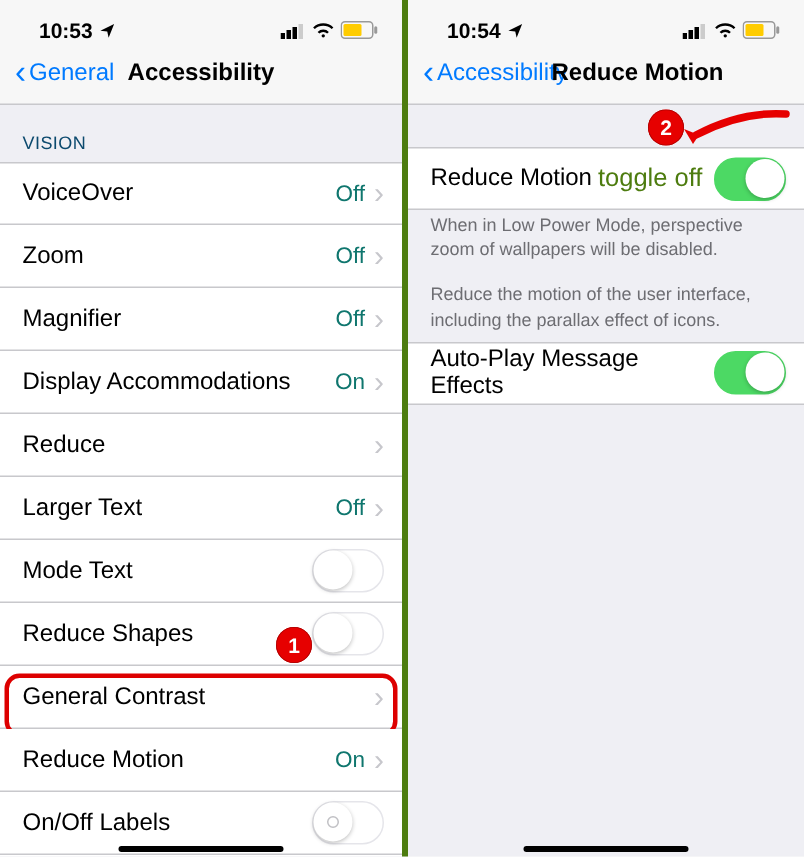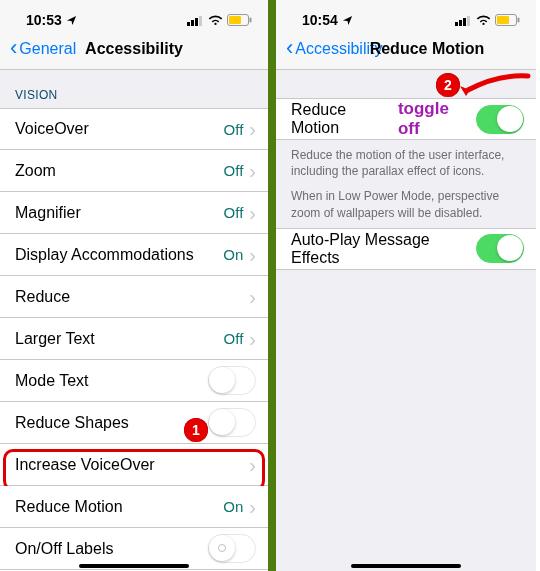--- a/index.html
+++ b/index.html
@@ -13,21 +13,21 @@
     }
     .phone {
       width: 268px;
       height: 571px;
       background: #efeff4;
       display: flex;
       flex-direction: column;
       position: relative;
       overflow: hidden;
     }
-    .phone + .phone { border-left: 8px solid #4d7c0f; }
+    .phone + .phone { border-left: 4px solid #4d7c0f; }
     .status-bar {
       height: 34px;
       display: flex;
       align-items: center;
       justify-content: space-between;
       padding: 6px 16px 0 26px;
       background: #f7f7f7;
       font-size: 14px;
       font-weight: 600;
     }
@@ -112,21 +112,21 @@
       background: #e60000; color: #fff; font-weight: 700; font-size: 14px;
       display: flex; align-items: center; justify-content: center;
       position: absolute; box-shadow: 0 0 0 0.5px #aa0000 inset;
       z-index: 20;
     }
     .home-indicator {
       position: absolute; bottom: 3px; left: 50%; transform: translateX(-50%);
       width: 110px; height: 4px; background: #000; border-radius: 3px;
     }
     .toggle-off-text {
-      color: #a21caf; font-weight: 700; font-size: 17px;
+      color: #4d7c0f; font-weight: 400; font-size: 17px;
       margin-left: 4px; margin-right: 4px;
     }
     .arrow-svg { position: absolute; z-index: 15; }
     .signal-bars svg, .wifi-svg svg, .battery-svg svg, .loc-svg svg { display:block; }
   </style>
 </head>
 <body>
 
 <div class="phone">
   <div class="status-bar">
@@ -206,21 +206,21 @@
           <div class="knob"></div>
         </div>
     </div>
     <div class="row">
       <span class="label">Reduce Shapes</span>
       <div class="toggle off">
           <div class="knob"></div>
         </div>
     </div>
     <div class="row">
-      <span class="label">Increase VoiceOver</span>
+      <span class="label">General Contrast</span>
       <span class="chev">›</span>
     </div>
     <div class="row" style="z-index:5;">
       <span class="label">Reduce Motion</span>
       <span class="value">On</span>
       <span class="chev">›</span>
     </div>
     <div class="row">
       <span class="label">On/Off Labels</span>
       <div class="toggle off labels">
@@ -281,22 +281,22 @@
   <div class="content">
     <div style="height:28px;"></div>
     <div class="row first-in-group">
       <span class="label" style="flex:0 1 auto;">Reduce Motion</span>
       <span class="toggle-off-text">toggle off</span>
       <div style="flex:1"></div>
       <div class="toggle on">
           <div class="knob"></div>
         </div>
     </div>
+    <div class="footer-text" style="padding-top:2px;">When in Low Power Mode, perspective zoom of wallpapers will be disabled.</div>
     <div class="footer-text">Reduce the motion of the user interface, including the parallax effect of icons.</div>
-    <div class="footer-text" style="padding-top:2px;">When in Low Power Mode, perspective zoom of wallpapers will be disabled.</div>
 
     <div class="row first-in-group">
       <span class="label">Auto-Play Message Effects</span>
       <div class="toggle on">
           <div class="knob"></div>
         </div>
     </div>
 
     <div class="callout-badge" style="top:3px; left:160px;">2</div>
     <svg class="arrow-svg" style="top:2px; left:182px;" width="78" height="26">

